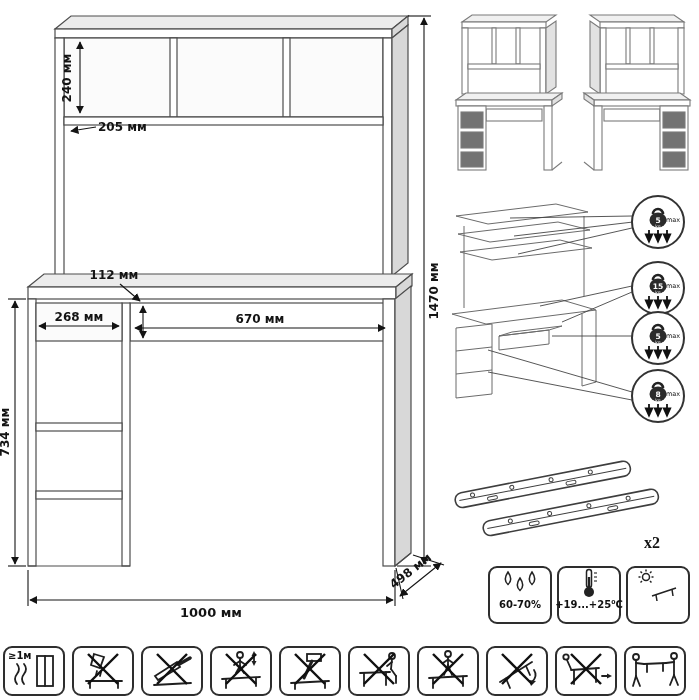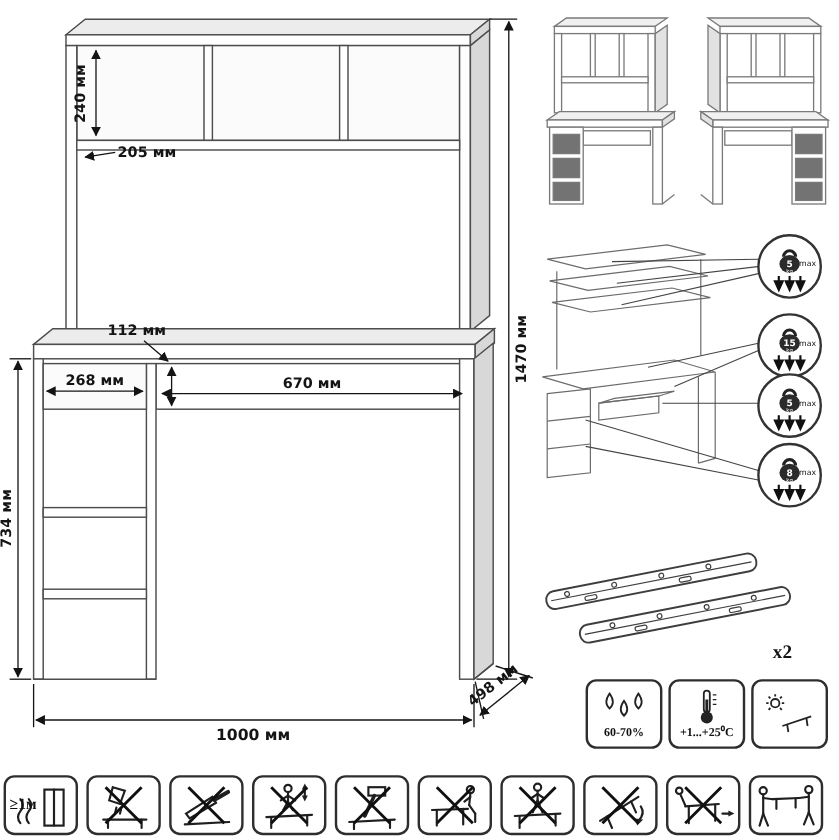--- a/index.html
+++ b/index.html
@@ -8,29 +8,28 @@
     font-family:"DejaVu Sans", sans-serif;overflow:hidden;color:#141414;
   }
   .abs{position:absolute;}
   .main-drawing{left:0;top:8px;}
   .variants{left:448px;top:12px;display:flex;gap:10px;}
   .exploded{left:444px;top:186px;}
   .slides{left:440px;top:436px;font-family:Liberation Serif, serif;}
   .env-row{left:488px;top:566px;display:flex;gap:5px;}
   .tile{
     border:2px solid #2e2e2e;border-radius:9px;background:#fff;
-    display:flex;flex-direction:column;align-items:center;justify-content:center;
+    display:flex;flex-direction:column;align-items:center;
     box-sizing:border-box;
-    font-family:Liberation Serif, serif;
   }
   .env-tile{width:64px;height:58px;}
   .env-label{font-size:10px;font-weight:bold;color:#111;line-height:1;margin-top:2px;white-space:nowrap;}
   .care-row{left:3px;top:646px;display:flex;gap:7px;}
   .care-tile{width:62px;height:50px;position:relative;}
-  .care-label{position:absolute;top:14px;left:3px;font-size:13px;font-weight:bold;color:#111;}
+  .care-label{position:absolute;top:2px;left:3px;font-size:10px;font-weight:bold;color:#111;}
   svg{display:block;}
 </style>
 </head>
 <body>
 
 <div class="abs main-drawing">
 <svg width="445" height="632" viewBox="0 0 445 632">
   <defs>
     <marker id="ah" viewBox="0 0 10 10" refX="9" refY="5" markerWidth="7.5" markerHeight="7.5" orient="auto-start-reverse">
       <path d="M0,0 L10,5 L0,10 z" fill="#141414"></path>
@@ -301,21 +300,21 @@
     <svg width="44" height="30" viewBox="0 0 44 30">
       <rect x="19.5" y="1.5" width="5" height="18" rx="2.5" fill="#ffffff" stroke="#222222" stroke-width="1.5"></rect>
       <circle cx="22" cy="24" r="5" fill="#222222"></circle>
       <line x1="22" y1="9" x2="22" y2="20" stroke="#222222" stroke-width="2.4"></line>
       <g stroke="#222222" stroke-width="1.1">
         <line x1="27" y1="5" x2="30" y2="5"></line>
         <line x1="27" y1="9" x2="30" y2="9"></line>
         <line x1="27" y1="13" x2="30" y2="13"></line>
       </g>
     </svg>
-    <div class="env-label">+1...+25⁰С</div>
+    <div class="env-label">+19...+25⁰С</div>
   </div>
   <div class="tile env-tile">
     <svg width="44" height="36" viewBox="0 0 44 36">
       <g stroke="#222222" stroke-width="1.5" fill="none">
         <circle cx="10" cy="9" r="3.5"></circle>
         <line x1="10" y1="1.5" x2="10" y2="3.5"></line>
         <line x1="2.5" y1="9" x2="4.5" y2="9"></line>
         <line x1="15.5" y1="9" x2="17.5" y2="9"></line>
         <line x1="4.5" y1="3.5" x2="6" y2="5"></line>
         <line x1="15.5" y1="3.5" x2="14" y2="5"></line>

